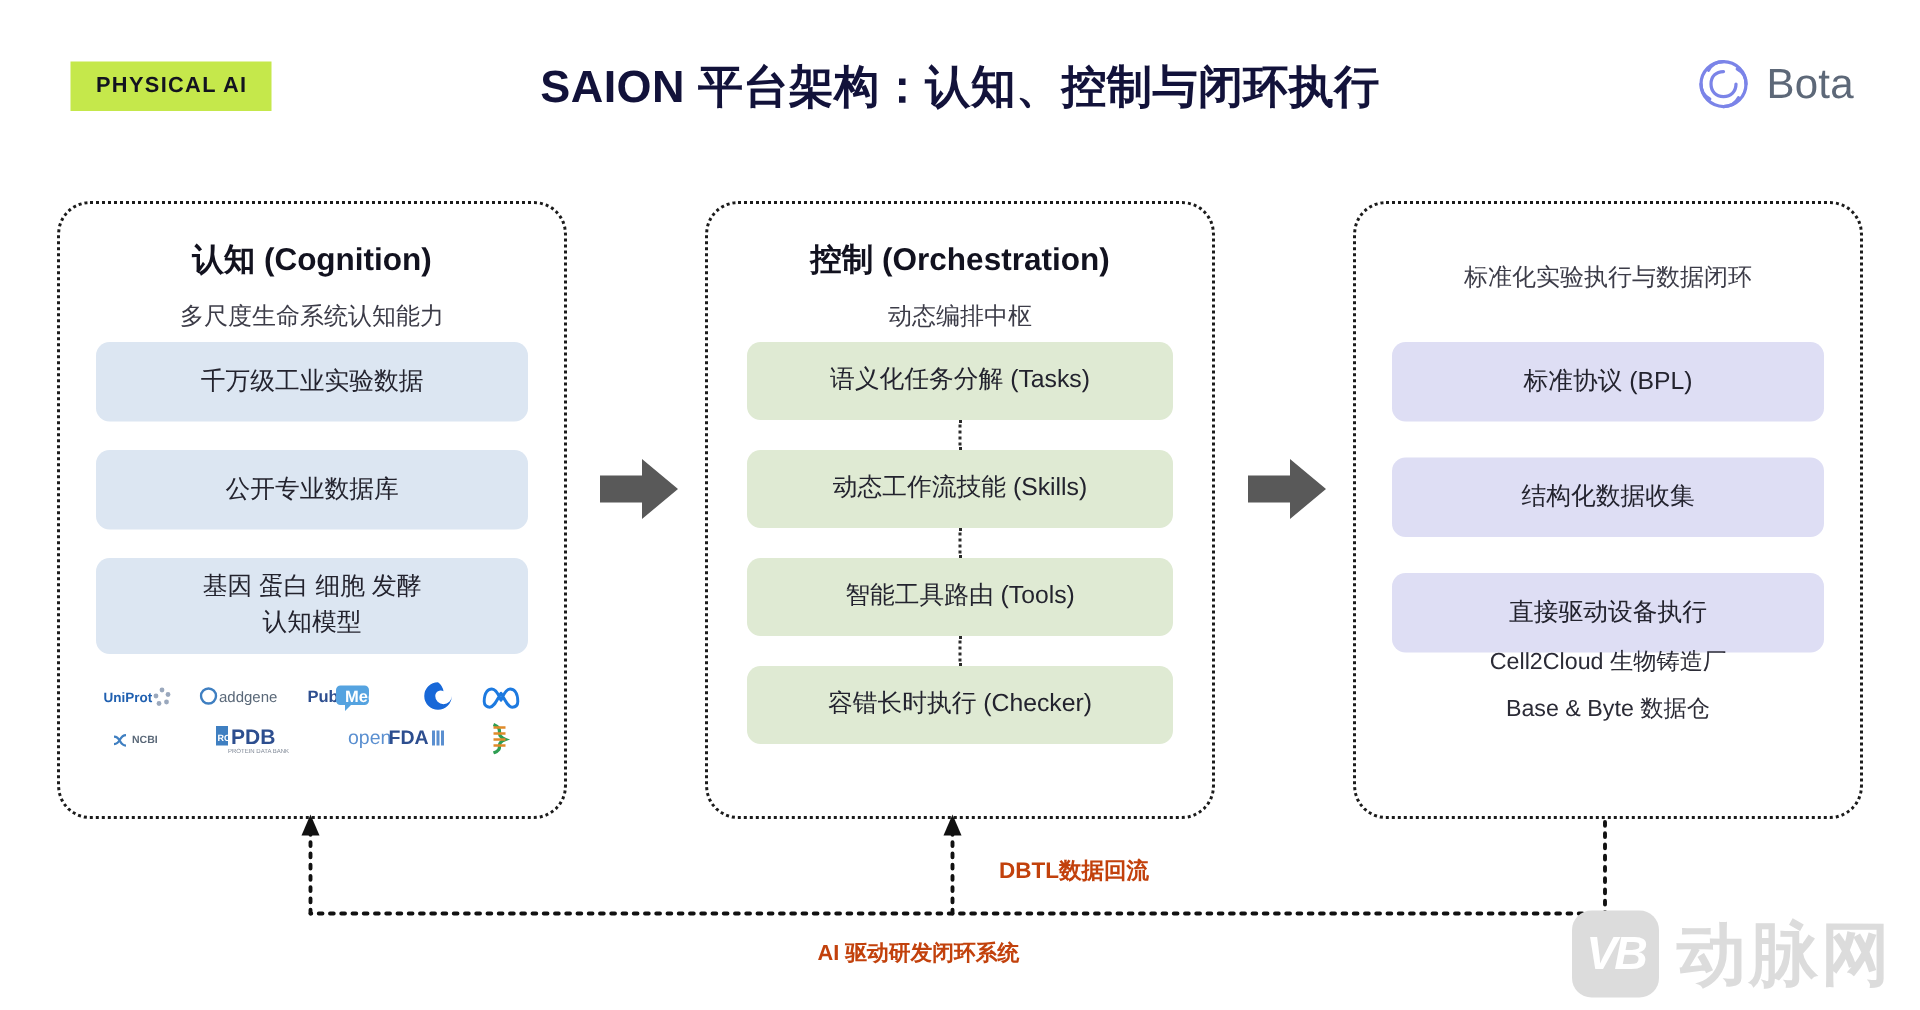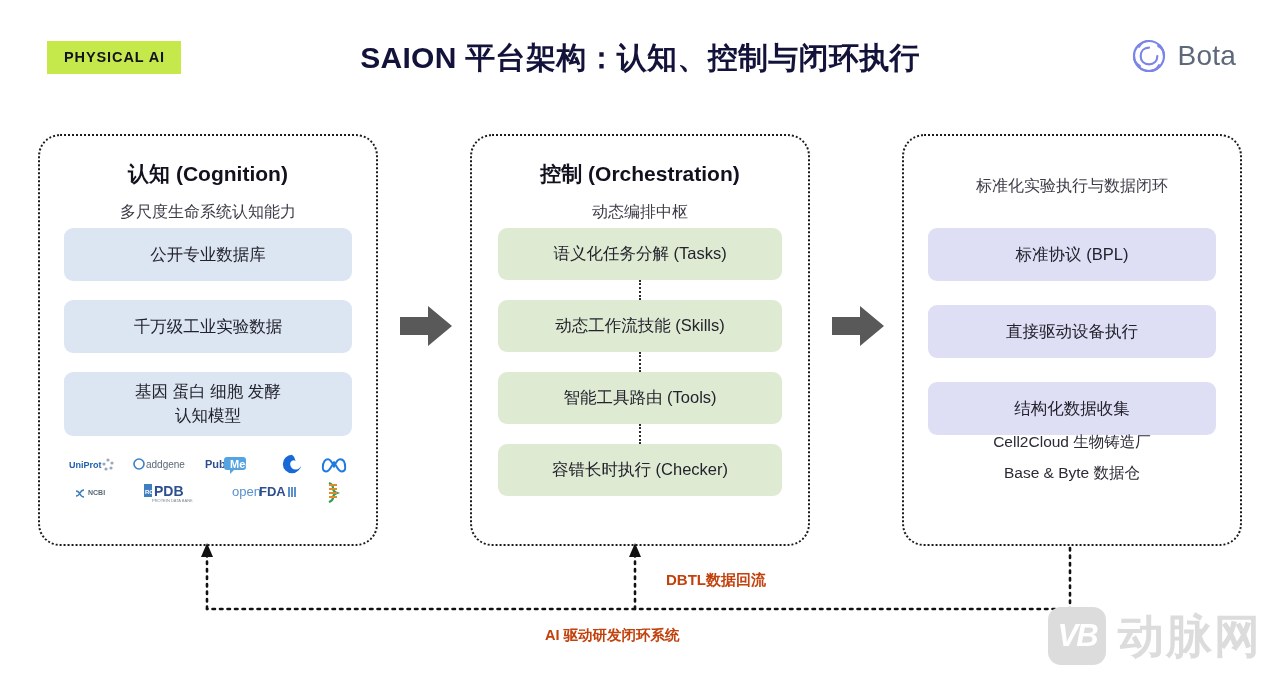--- a/index.html
+++ b/index.html
@@ -234,22 +234,22 @@
   </div>
 </div>
 
 <div class="card" id="card-cognition">
   <div class="card-head">
     <div class="card-title">认知 (Cognition)</div>
     <div class="card-sub">多尺度生命系统认知能力</div>
   </div>
 
   <div class="chips">
+    <div class="chip blue">千万级工业实验数据</div>
     <div class="chip blue">公开专业数据库</div>
-    <div class="chip blue">千万级工业实验数据</div>
     <div class="chip blue tall">
       <span style="white-space:pre-line">基因 蛋白 细胞 发酵
 认知模型</span>
     </div>
   </div>
 
   <div class="logo-strip">
     <div class="logo-row">
       <div class="logo-cell">
         <svg width="48" height="20" viewBox="0 0 48 20">
@@ -351,22 +351,22 @@
   </svg>
 </div>
 
 <div class="card" id="card-execution">
   <div class="card-head">
     <div class="card-sub">标准化实验执行与数据闭环</div>
   </div>
 
   <div class="chips">
     <div class="chip lav">标准协议 (BPL)</div>
+    <div class="chip lav">结构化数据收集</div>
     <div class="chip lav">直接驱动设备执行</div>
-    <div class="chip lav">结构化数据收集</div>
   </div>
 
   <div class="card-foot">
     <div>Cell2Cloud 生物铸造厂</div>
     <div>Base &amp; Byte 数据仓</div>
   </div>
 </div>
 
 <svg class="loop">
   <g fill="none" stroke="#111111" stroke-width="2.6" stroke-dasharray="2.5 5" stroke-linecap="round">

